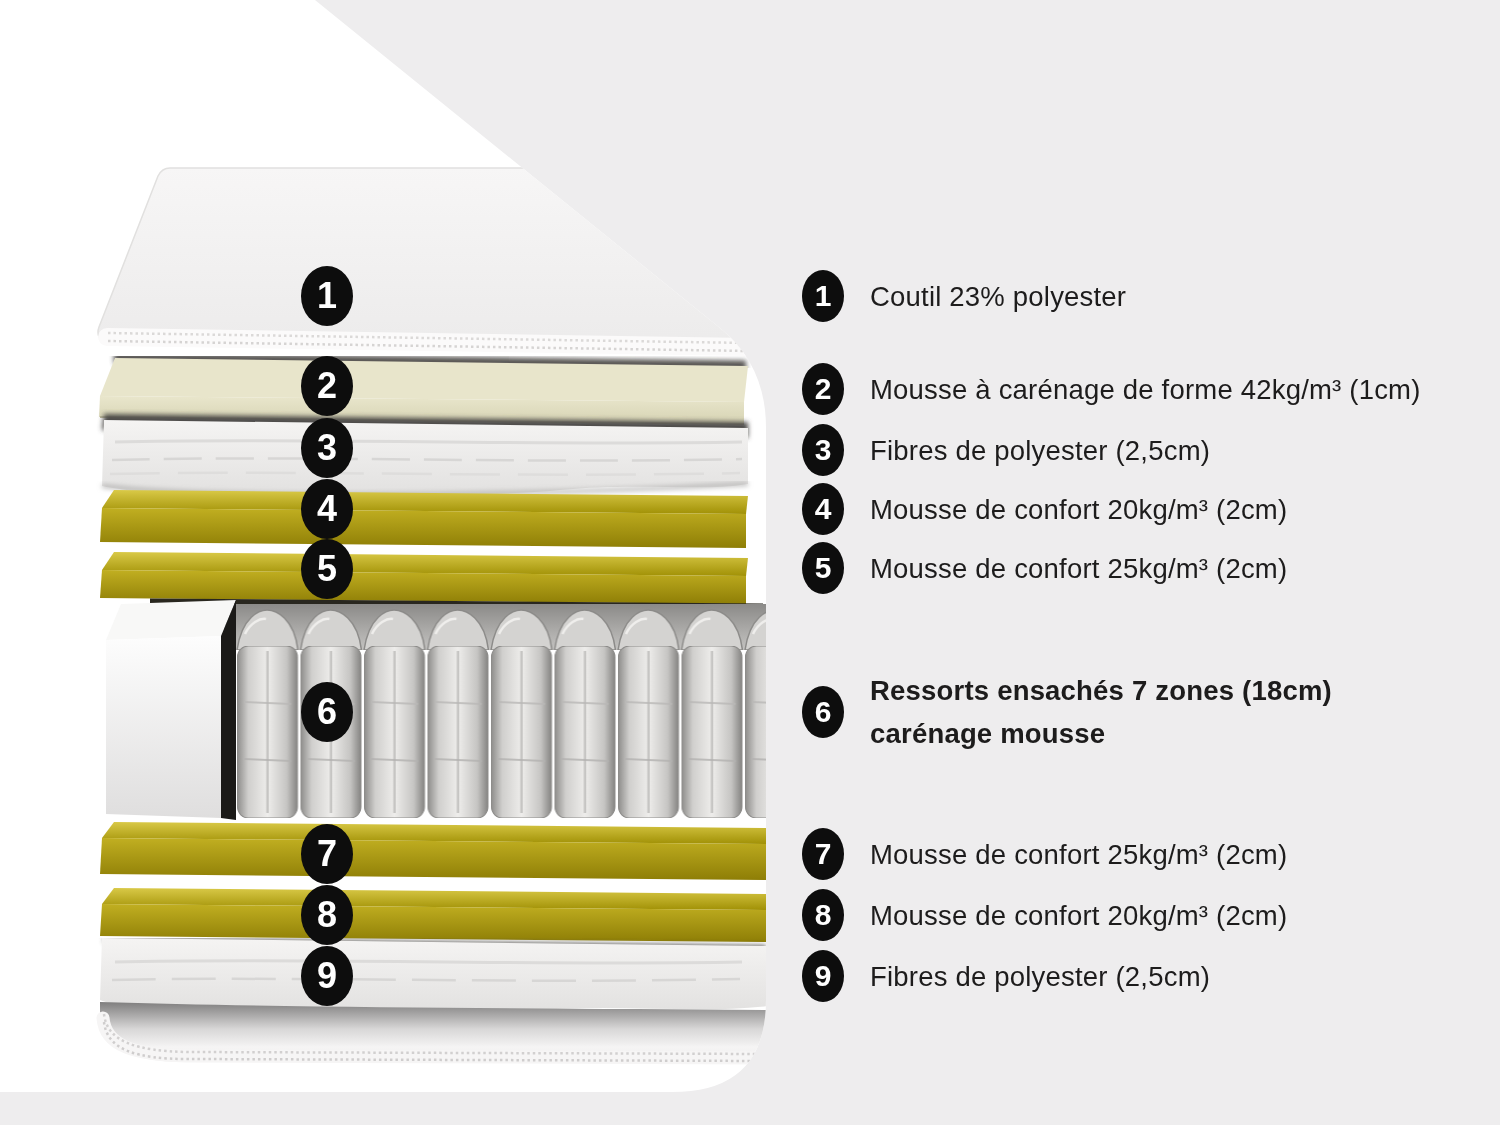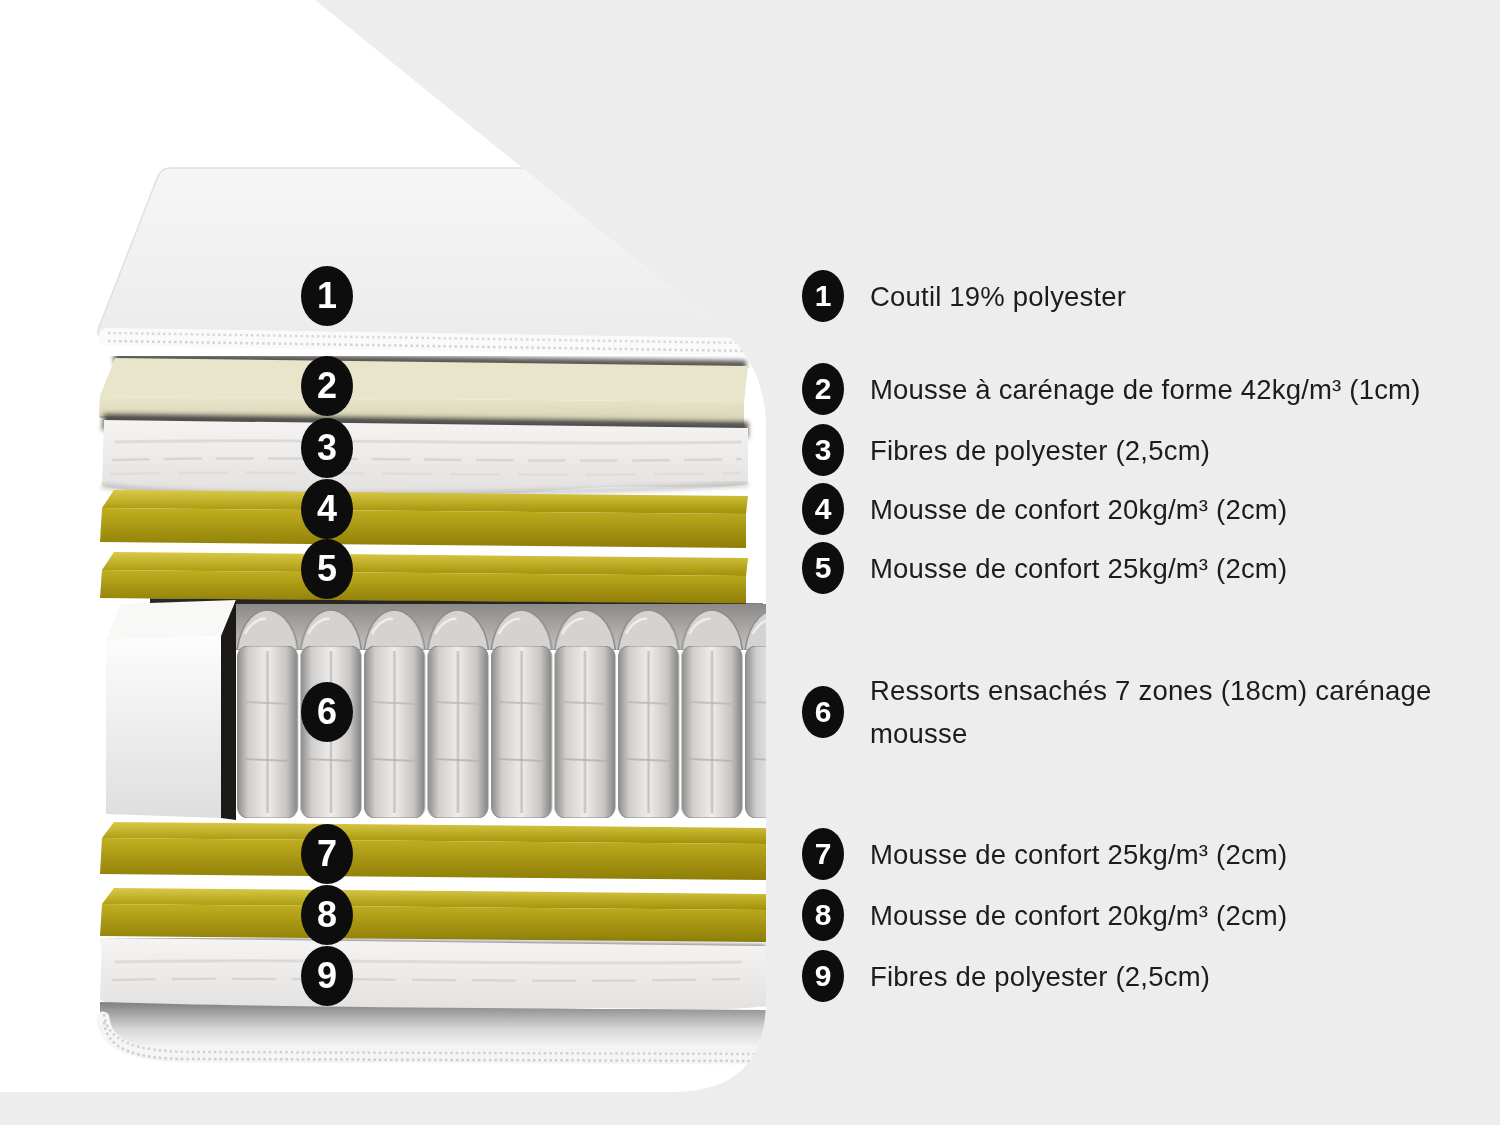--- a/index.html
+++ b/index.html
@@ -21,21 +21,21 @@
   .legend-badge{
     flex:0 0 auto;width:42px;height:52px;
     background:var(--badge-bg,#0d0d0d);color:var(--badge-text,#fff);
     border-radius:50%;display:flex;align-items:center;justify-content:center;
     font-size:30px;font-weight:bold;line-height:1;
   }
   .legend-label{
     font-size:27.5px;color:var(--text,#1d1c1c);line-height:43px;
     white-space:nowrap;letter-spacing:.2px;
   }
-  .legend-row.wrap .legend-label{white-space:normal;width:585px;}
+  .legend-row.wrap .legend-label{white-space:normal;width:585px;font-weight:bold;}
 </style>
 </head>
 <body>
 
 <div class="stage">
 
   <svg width="1500" height="1125" viewBox="0 0 1500 1125">
     <defs>
       <clipPath id="panelClip">
         <path d="M0,0 L315,0 L720,328 Q766,365 766,428 L766,1000 Q766,1092 672,1092 L0,1092 Z"></path>
@@ -194,21 +194,21 @@
       <span>8</span>
     </div>
   <div class="marker" style="left:301px;top:946px">
       <span>9</span>
     </div>
 
   <div class="legend-row" style="top:269px;height:54px">
     <div class="legend-badge">
         <span>1</span>
       </div>
-    <div class="legend-label">Coutil 19% polyester</div>
+    <div class="legend-label">Coutil 23% polyester</div>
   </div>
   <div class="legend-row" style="top:362px;height:54px">
     <div class="legend-badge">
         <span>2</span>
       </div>
     <div class="legend-label">Mousse à carénage de forme 42kg/m³ (1cm)</div>
   </div>
   <div class="legend-row" style="top:423px;height:54px">
     <div class="legend-badge">
         <span>3</span>

